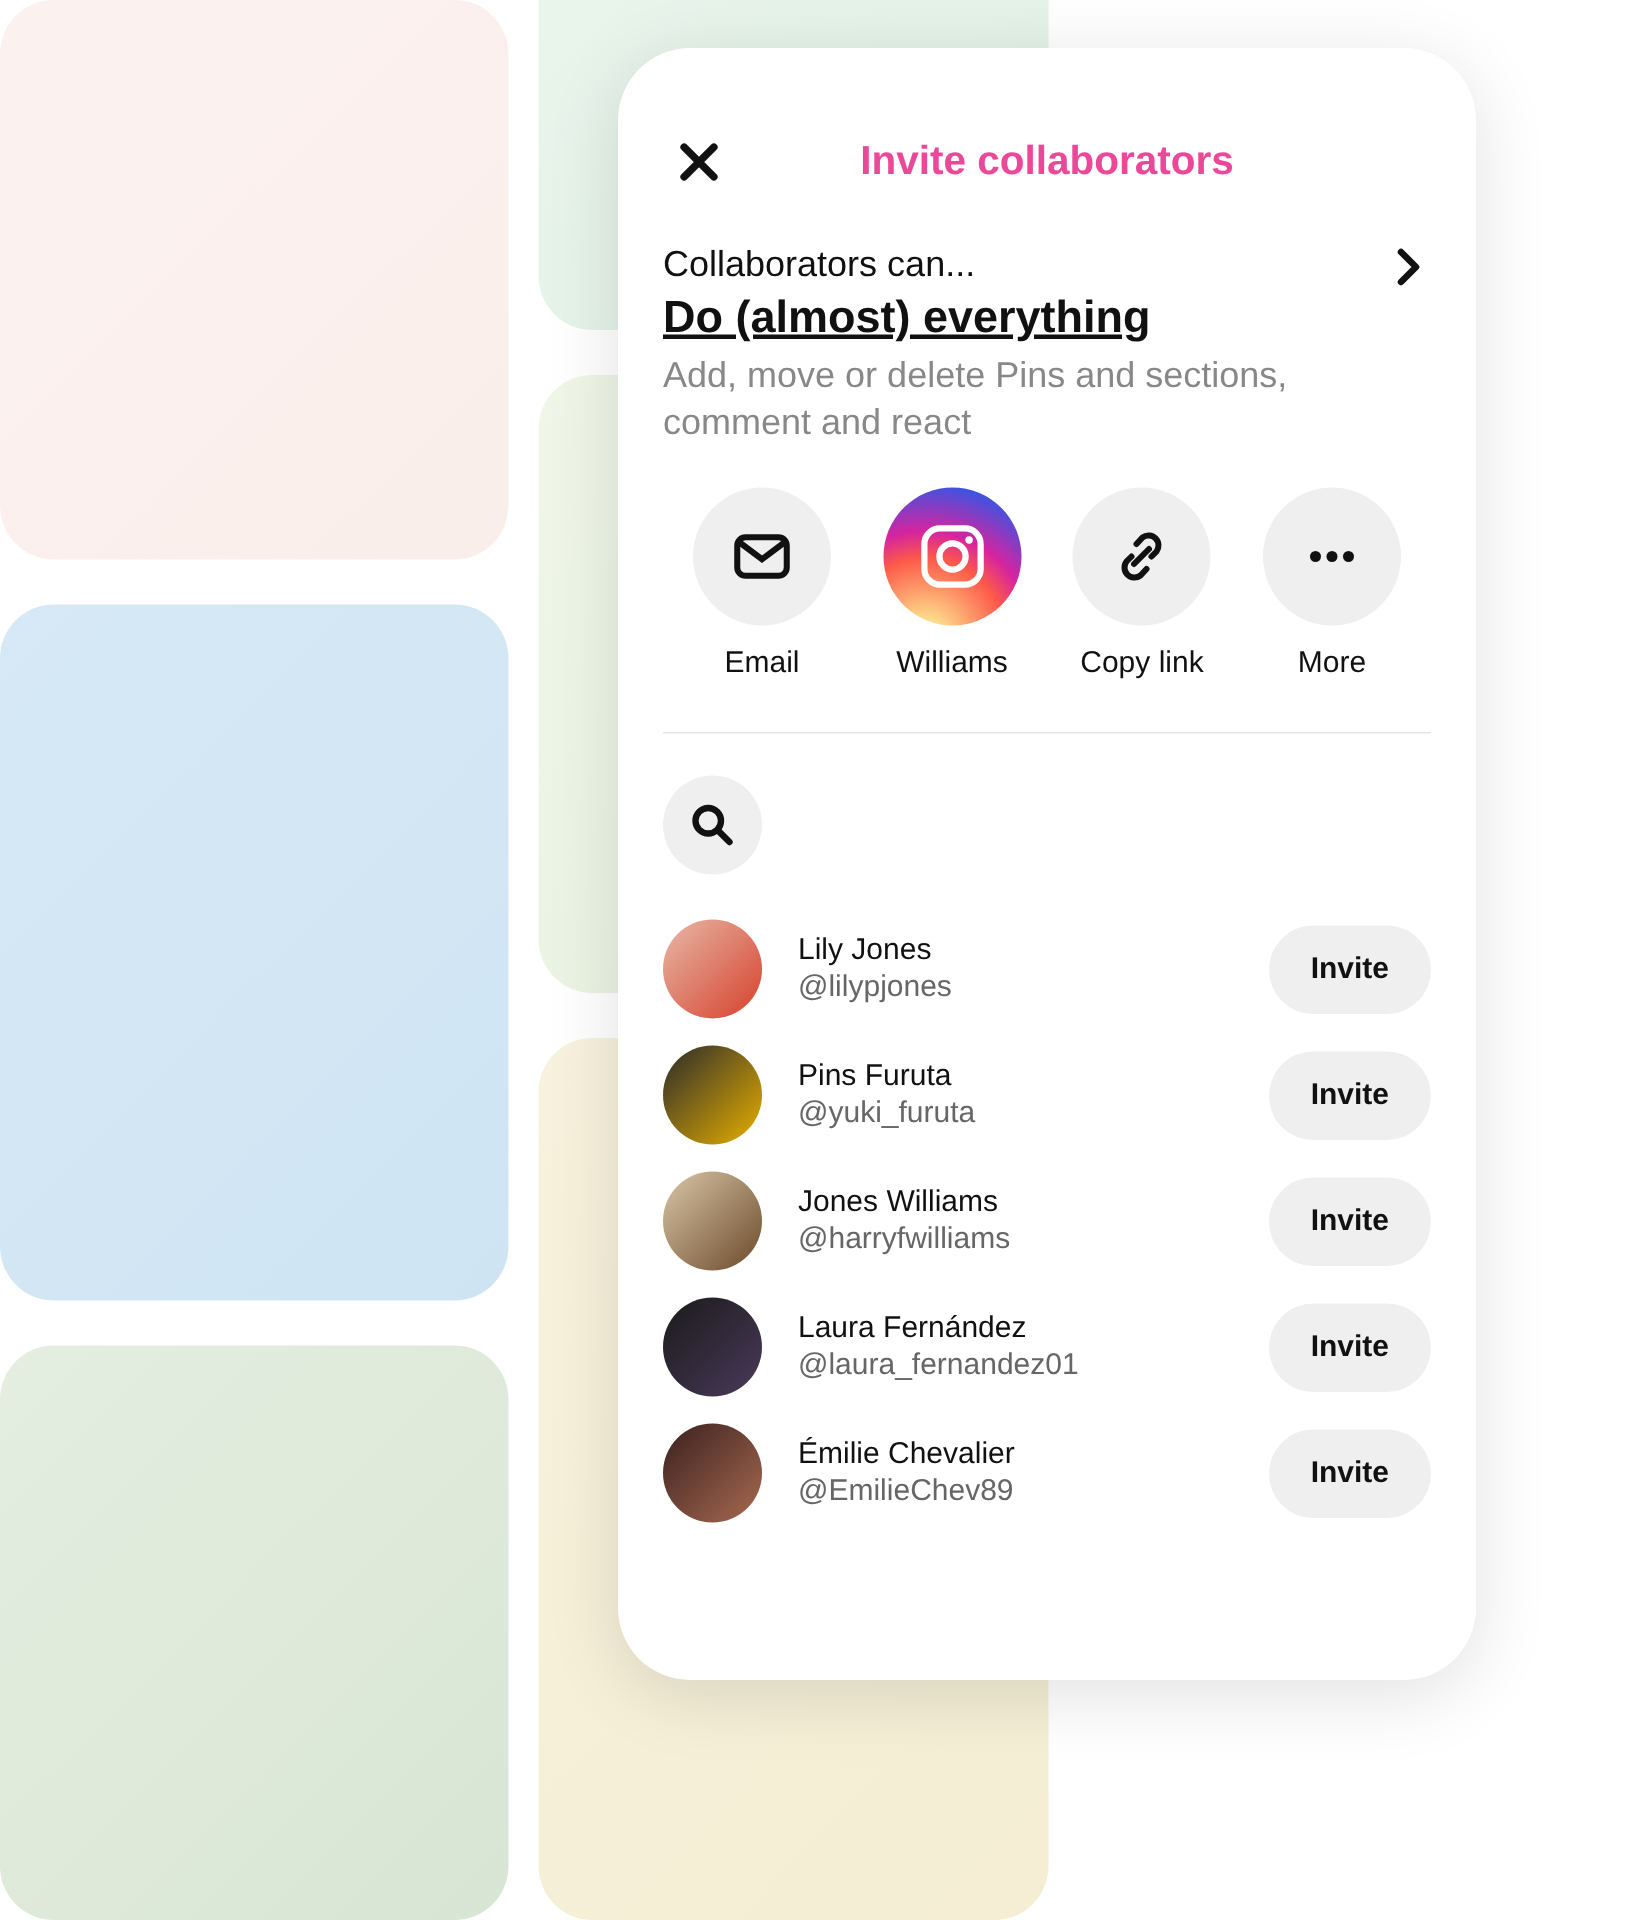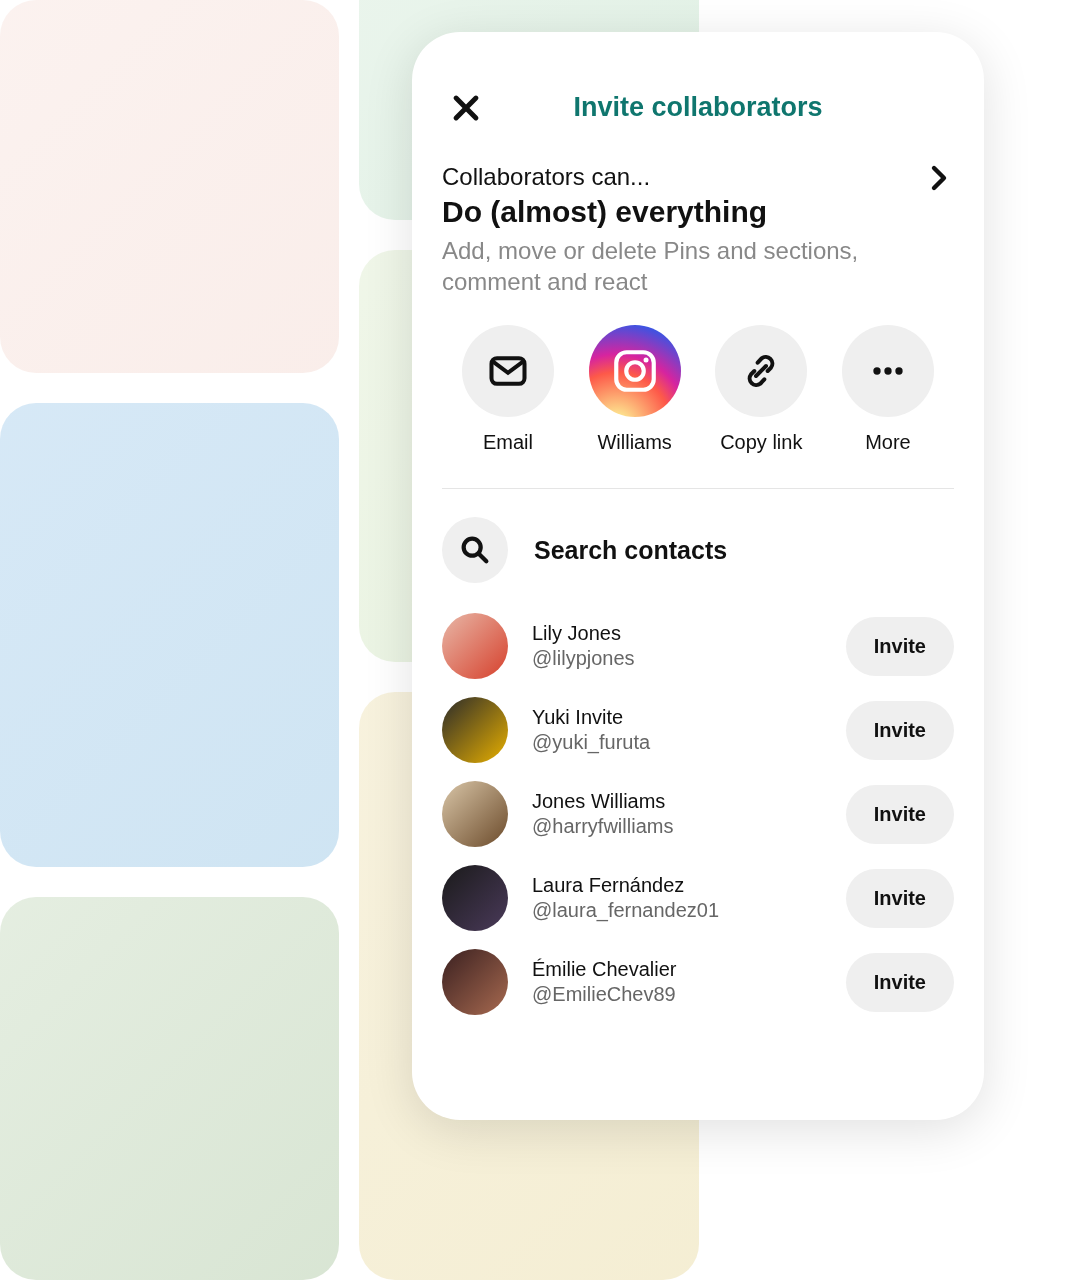--- a/index.html
+++ b/index.html
@@ -64,38 +64,39 @@
     position: absolute;
     left: 4px;
     top: -4px;
     width: 40px; height: 40px;
     display:flex;align-items:center;justify-content:center;
     cursor:pointer;
   }
   .sheet-title {
     font-size: 27px;
     font-weight: 700;
-    color:#0f766e;
+    color:#ec4899;
   }
 
   .perm-row {
     position: relative;
     padding-right: 50px;
     margin-bottom: 28px;
   }
   .perm-label {
     font-size: 24px;
     color:#111;
     margin-bottom: 4px;
   }
   .perm-title {
     font-size: 30px;
     font-weight: 800;
     color:#111;
     margin-bottom: 6px;
+    text-decoration: underline;
   }
   .perm-desc {
     font-size: 24px;
     color: #888;
     line-height: 1.3;
   }
   .chev {
     position:absolute;
     right: 0; top: 0;
     width: 30px; height: 30px;
@@ -260,38 +261,37 @@
 
   <div class="divider"></div>
 
   <div class="search-row">
     <div class="search-circle">
       <svg width="34" height="34" viewBox="0 0 24 24">
           <circle cx="10" cy="10" r="6" fill="none" stroke="#111" stroke-width="3"></circle>
           <path d="M15 15 L20 20" stroke="#111" stroke-width="3" stroke-linecap="round"></path>
         </svg>
     </div>
-    <div class="search-text">Search contacts</div>
   </div>
 
   <div class="contacts">
 
     <div class="contact">
       <div class="avatar av0"></div>
       <div class="contact-info">
         <div class="contact-name">Lily Jones</div>
         <div class="contact-handle">@lilypjones</div>
       </div>
       <button class="invite-btn">Invite</button>
     </div>
 
     <div class="contact">
       <div class="avatar av1"></div>
       <div class="contact-info">
-        <div class="contact-name">Yuki Invite</div>
+        <div class="contact-name">Pins Furuta</div>
         <div class="contact-handle">@yuki_furuta</div>
       </div>
       <button class="invite-btn">Invite</button>
     </div>
 
     <div class="contact">
       <div class="avatar av2"></div>
       <div class="contact-info">
         <div class="contact-name">Jones Williams</div>
         <div class="contact-handle">@harryfwilliams</div>

